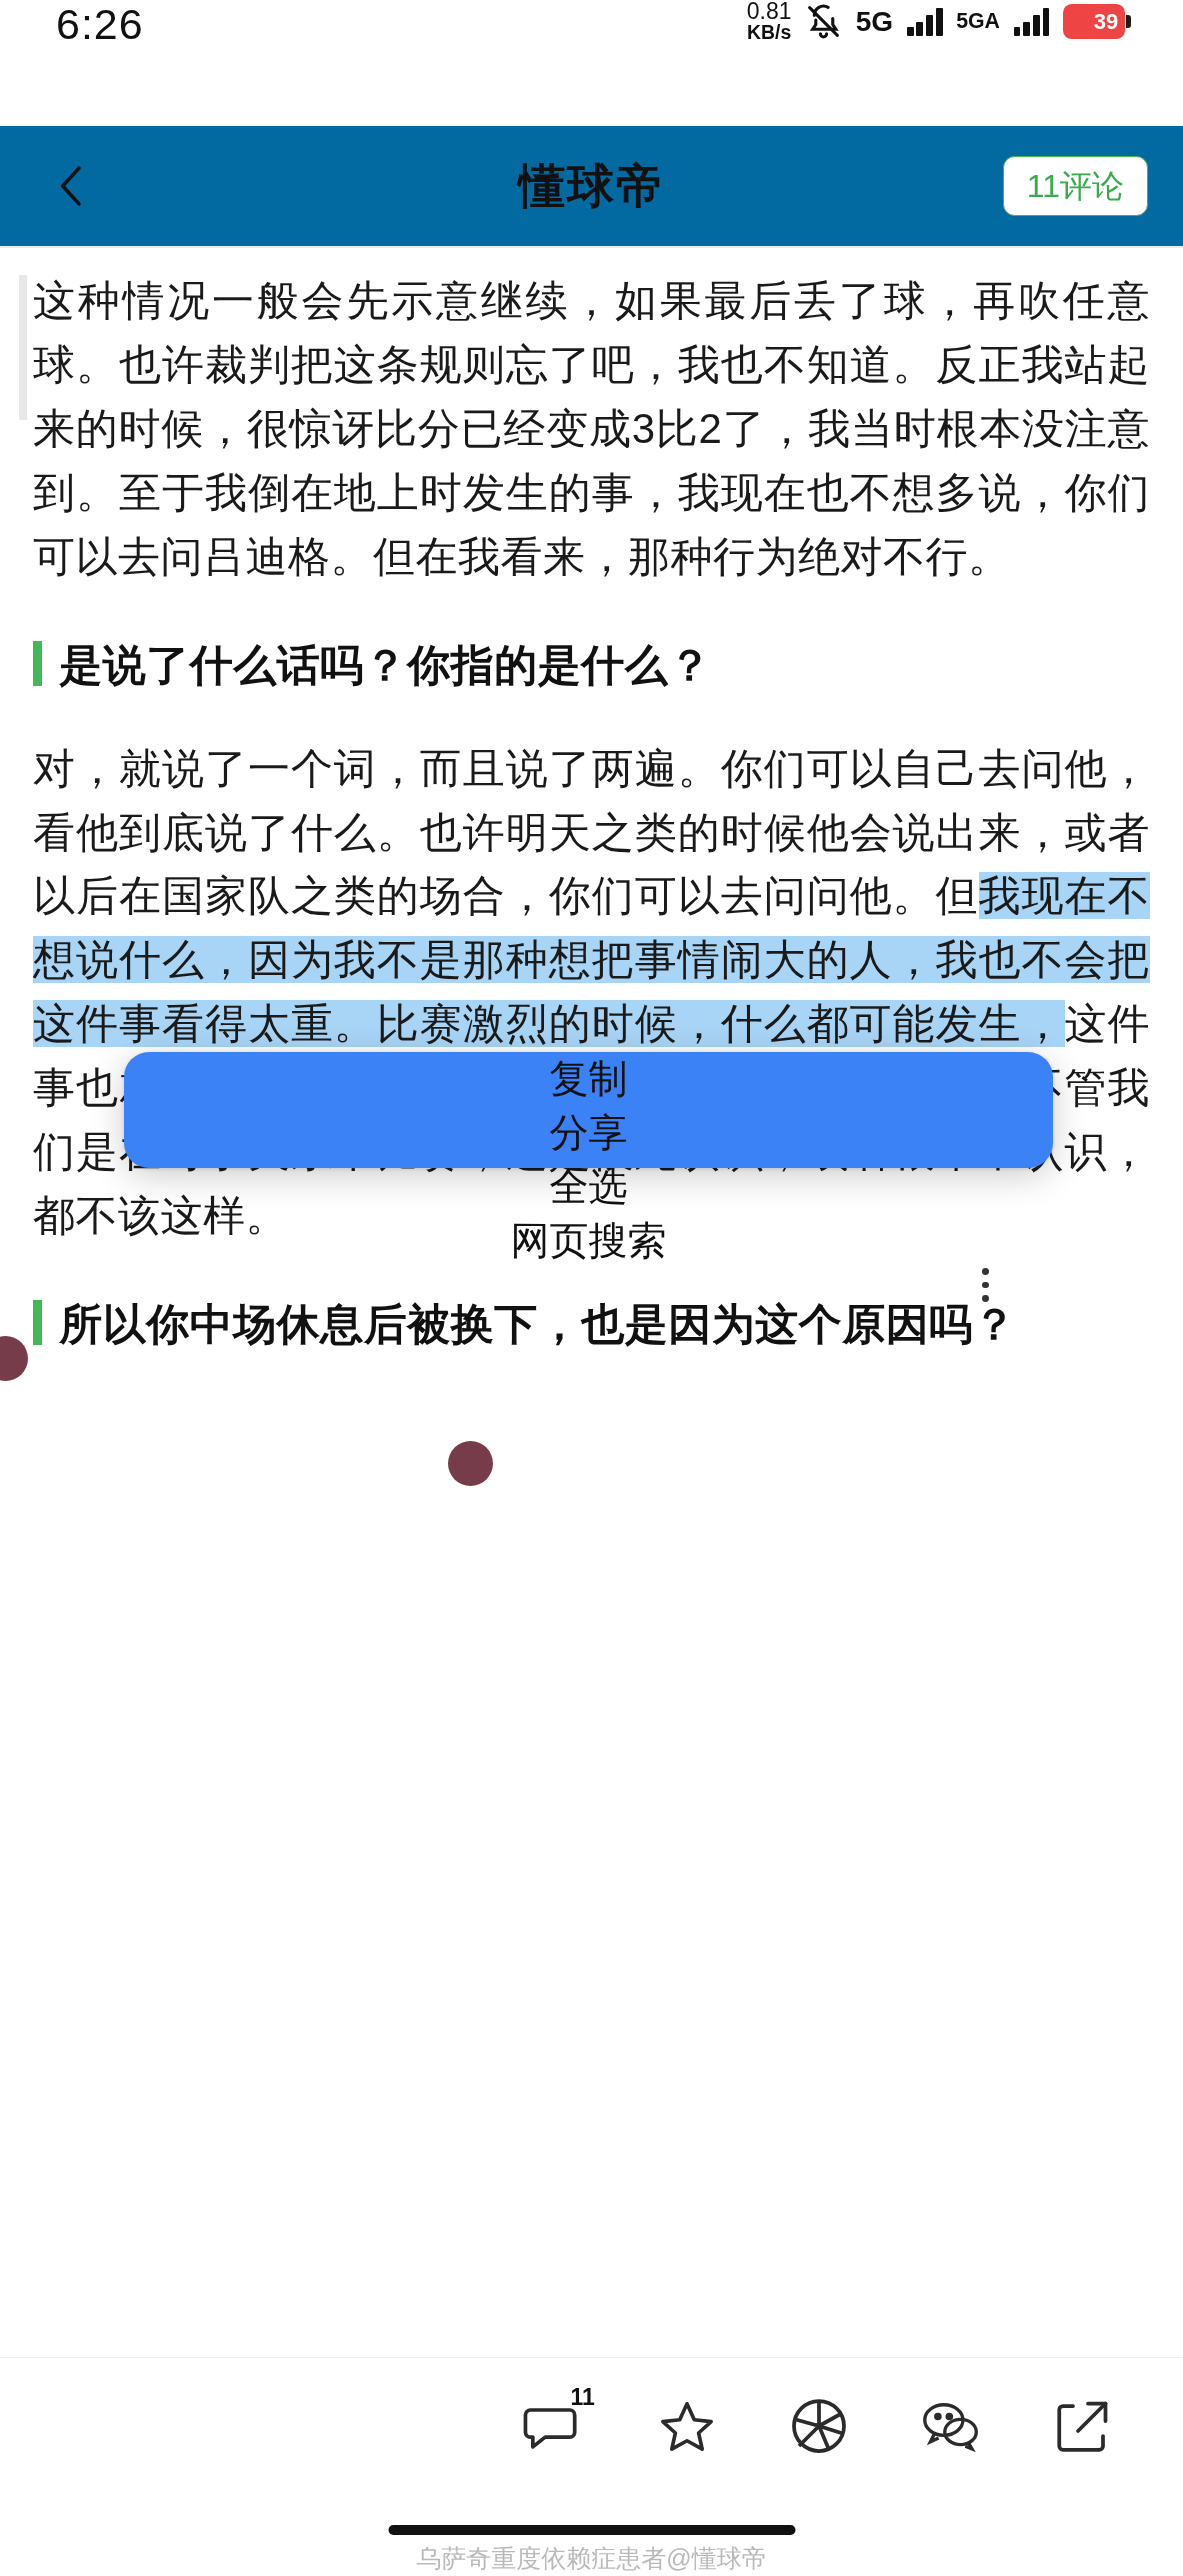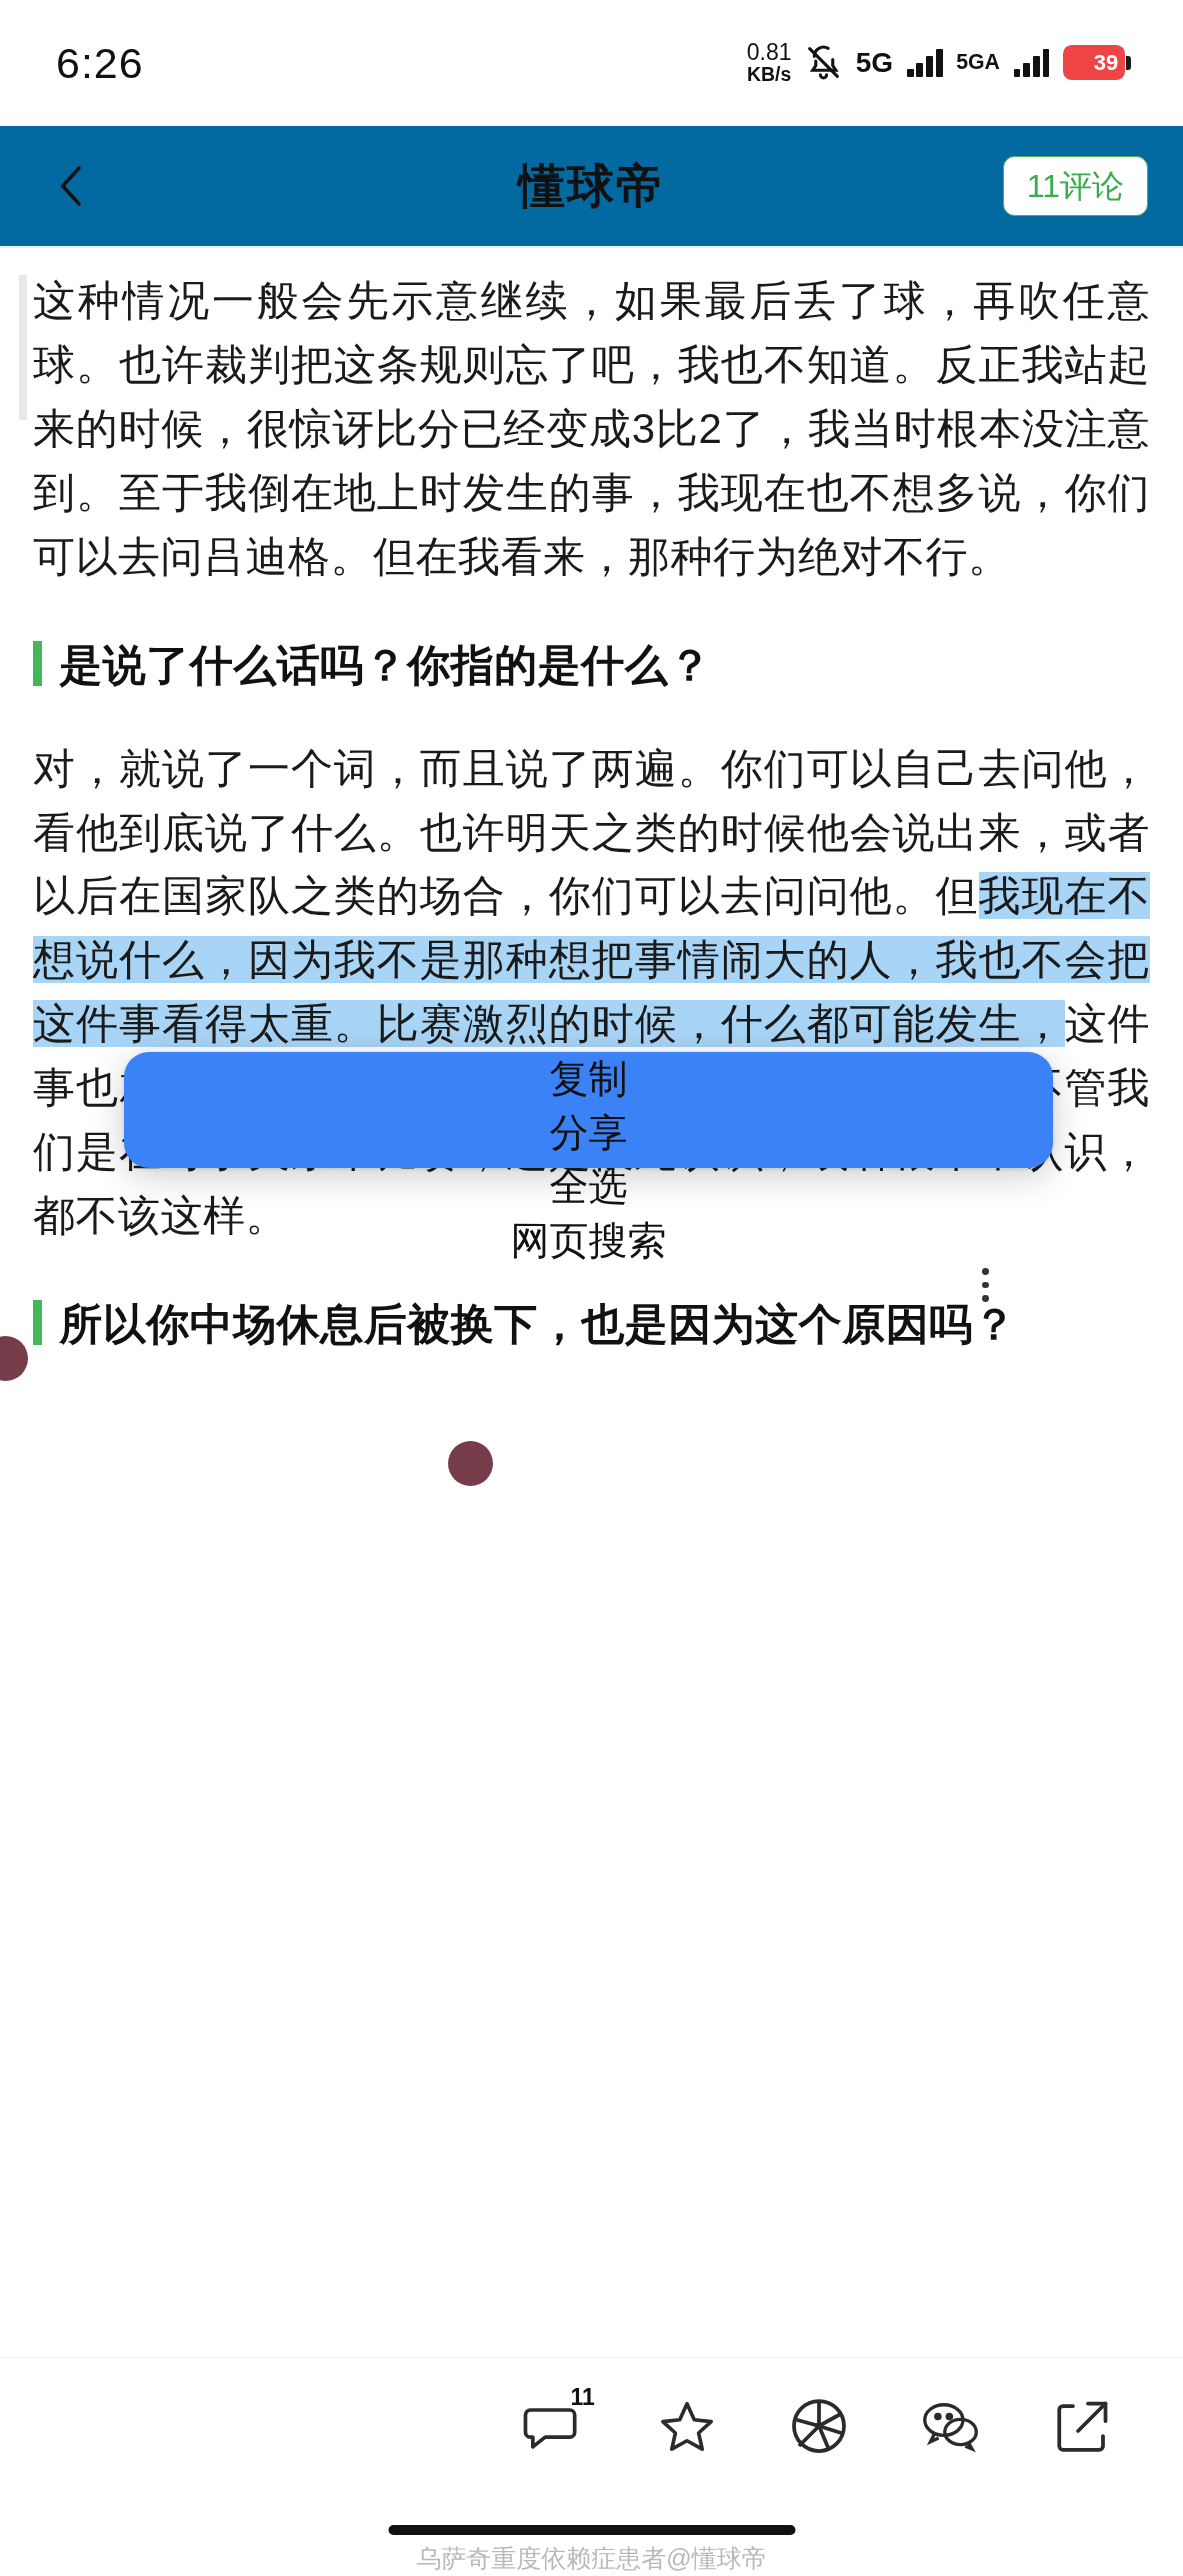--- a/index.html
+++ b/index.html
@@ -15,21 +15,21 @@
     width: 1183px;
     height: 2576px;
     background: #ffffff;
   }
 
   
   .statusbar {
     position: relative;
     height: 126px;
     display: flex;
-    align-items: center;
+    align-items: flex-start;
     justify-content: space-between;
     padding: 0 58px 0 56px;
   }
   .status-time {
     font-size: 43px;
     color: #111;
     letter-spacing: 1px;
     font-weight: 500;
   }
   .status-right {

